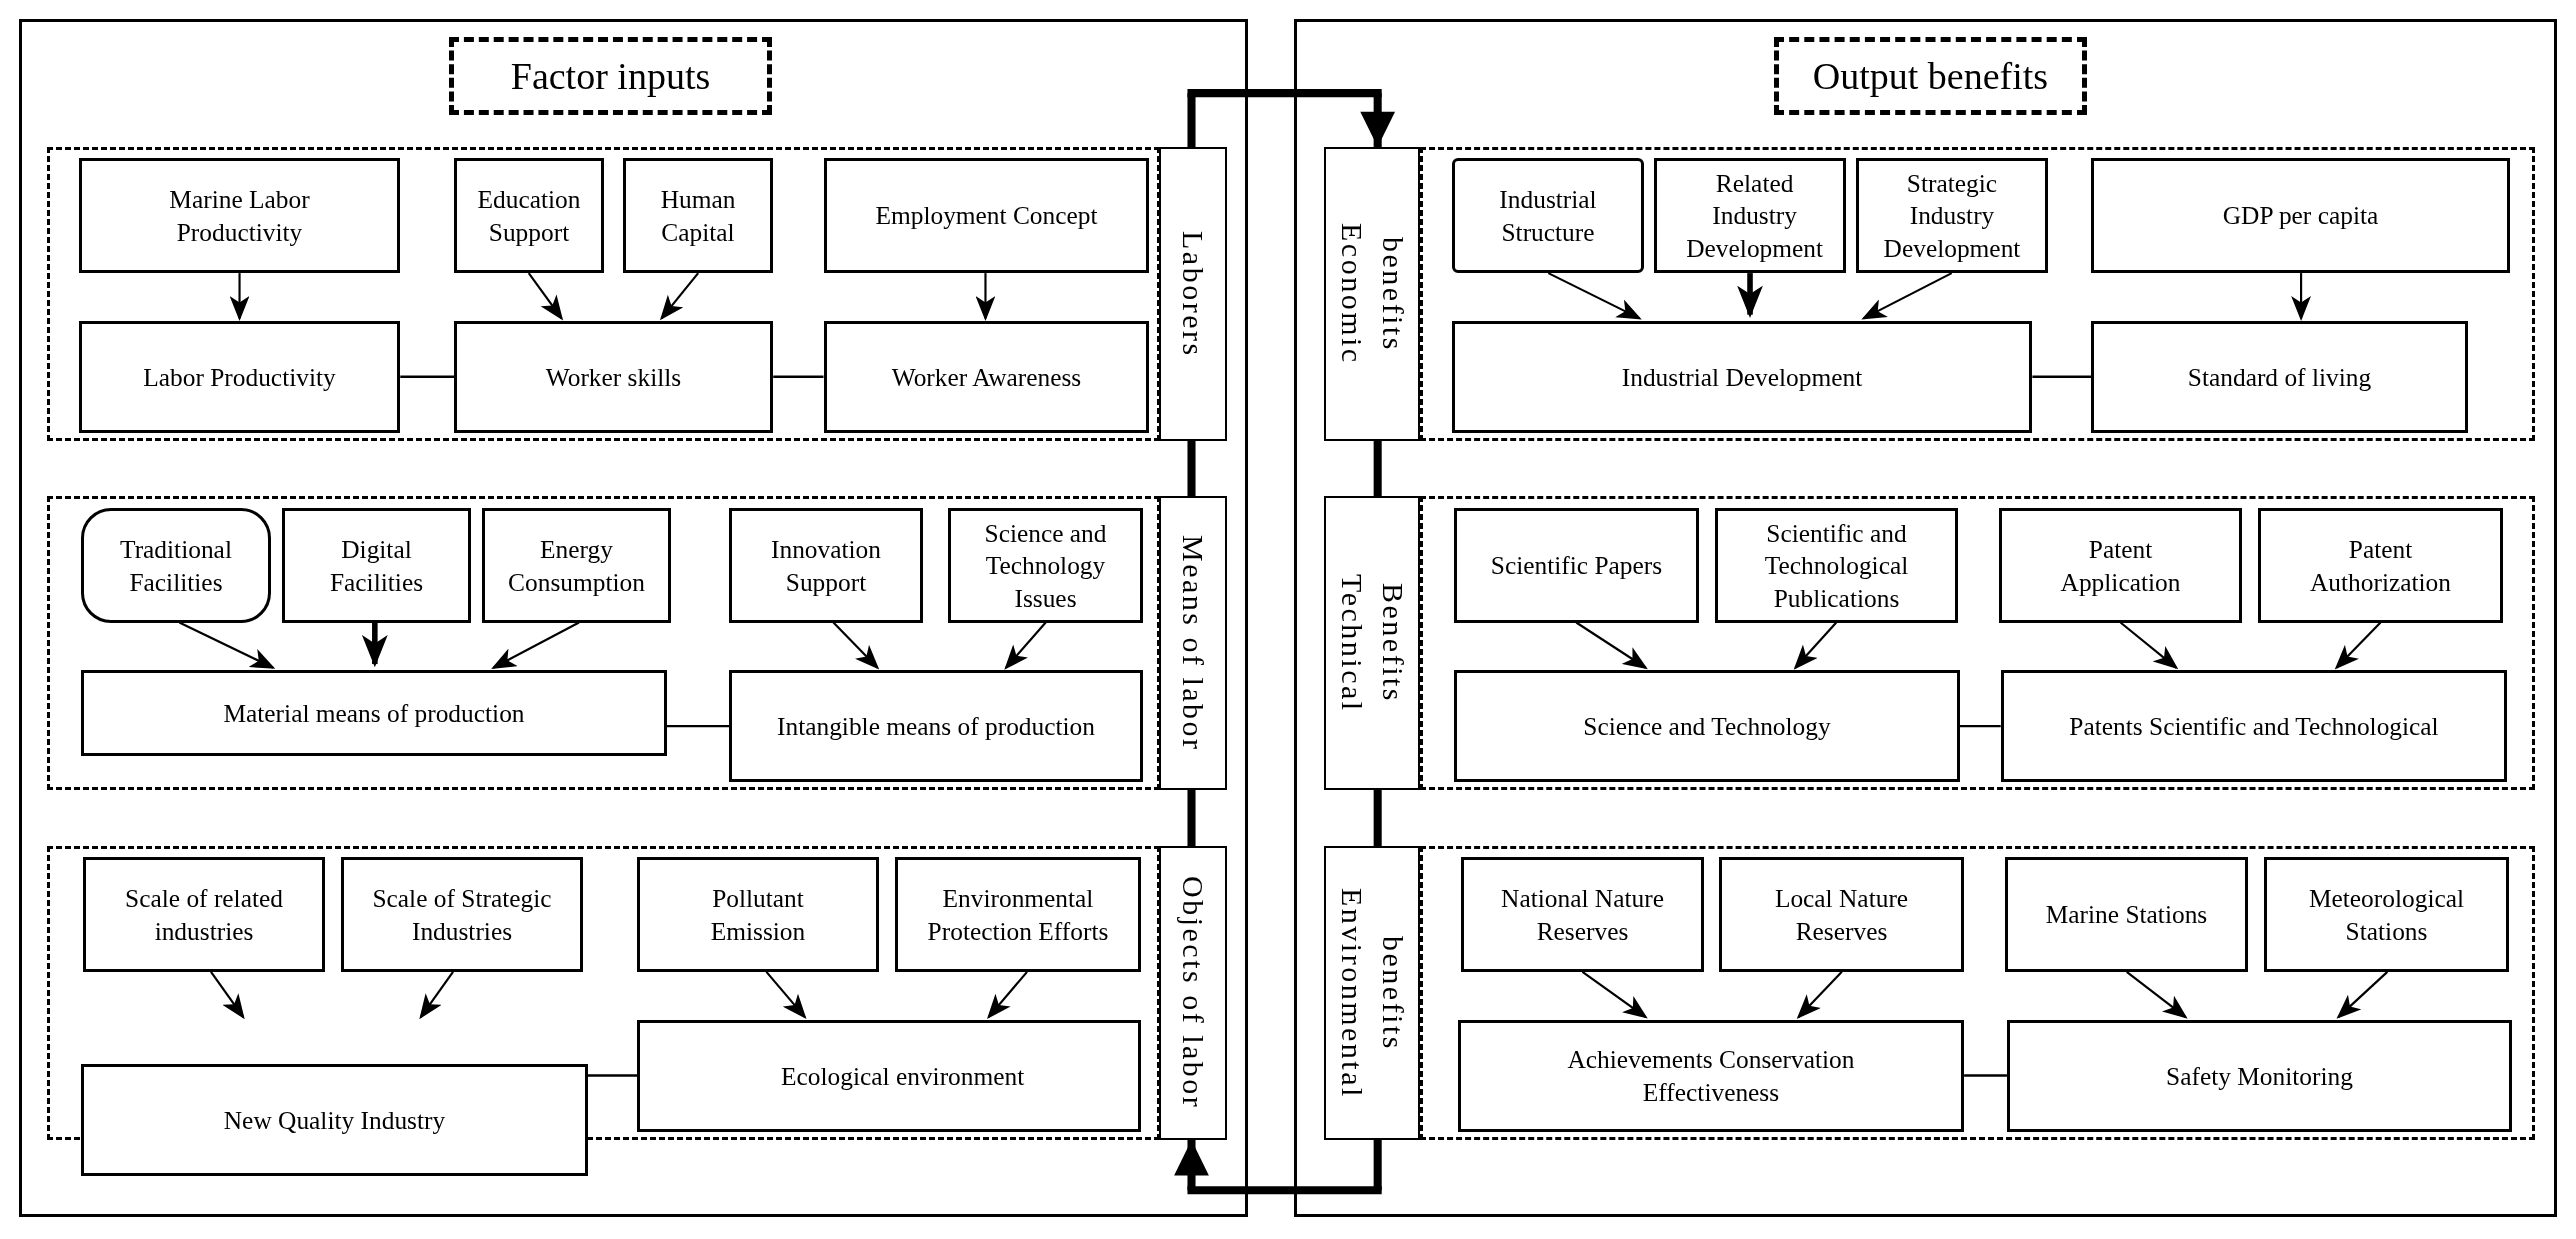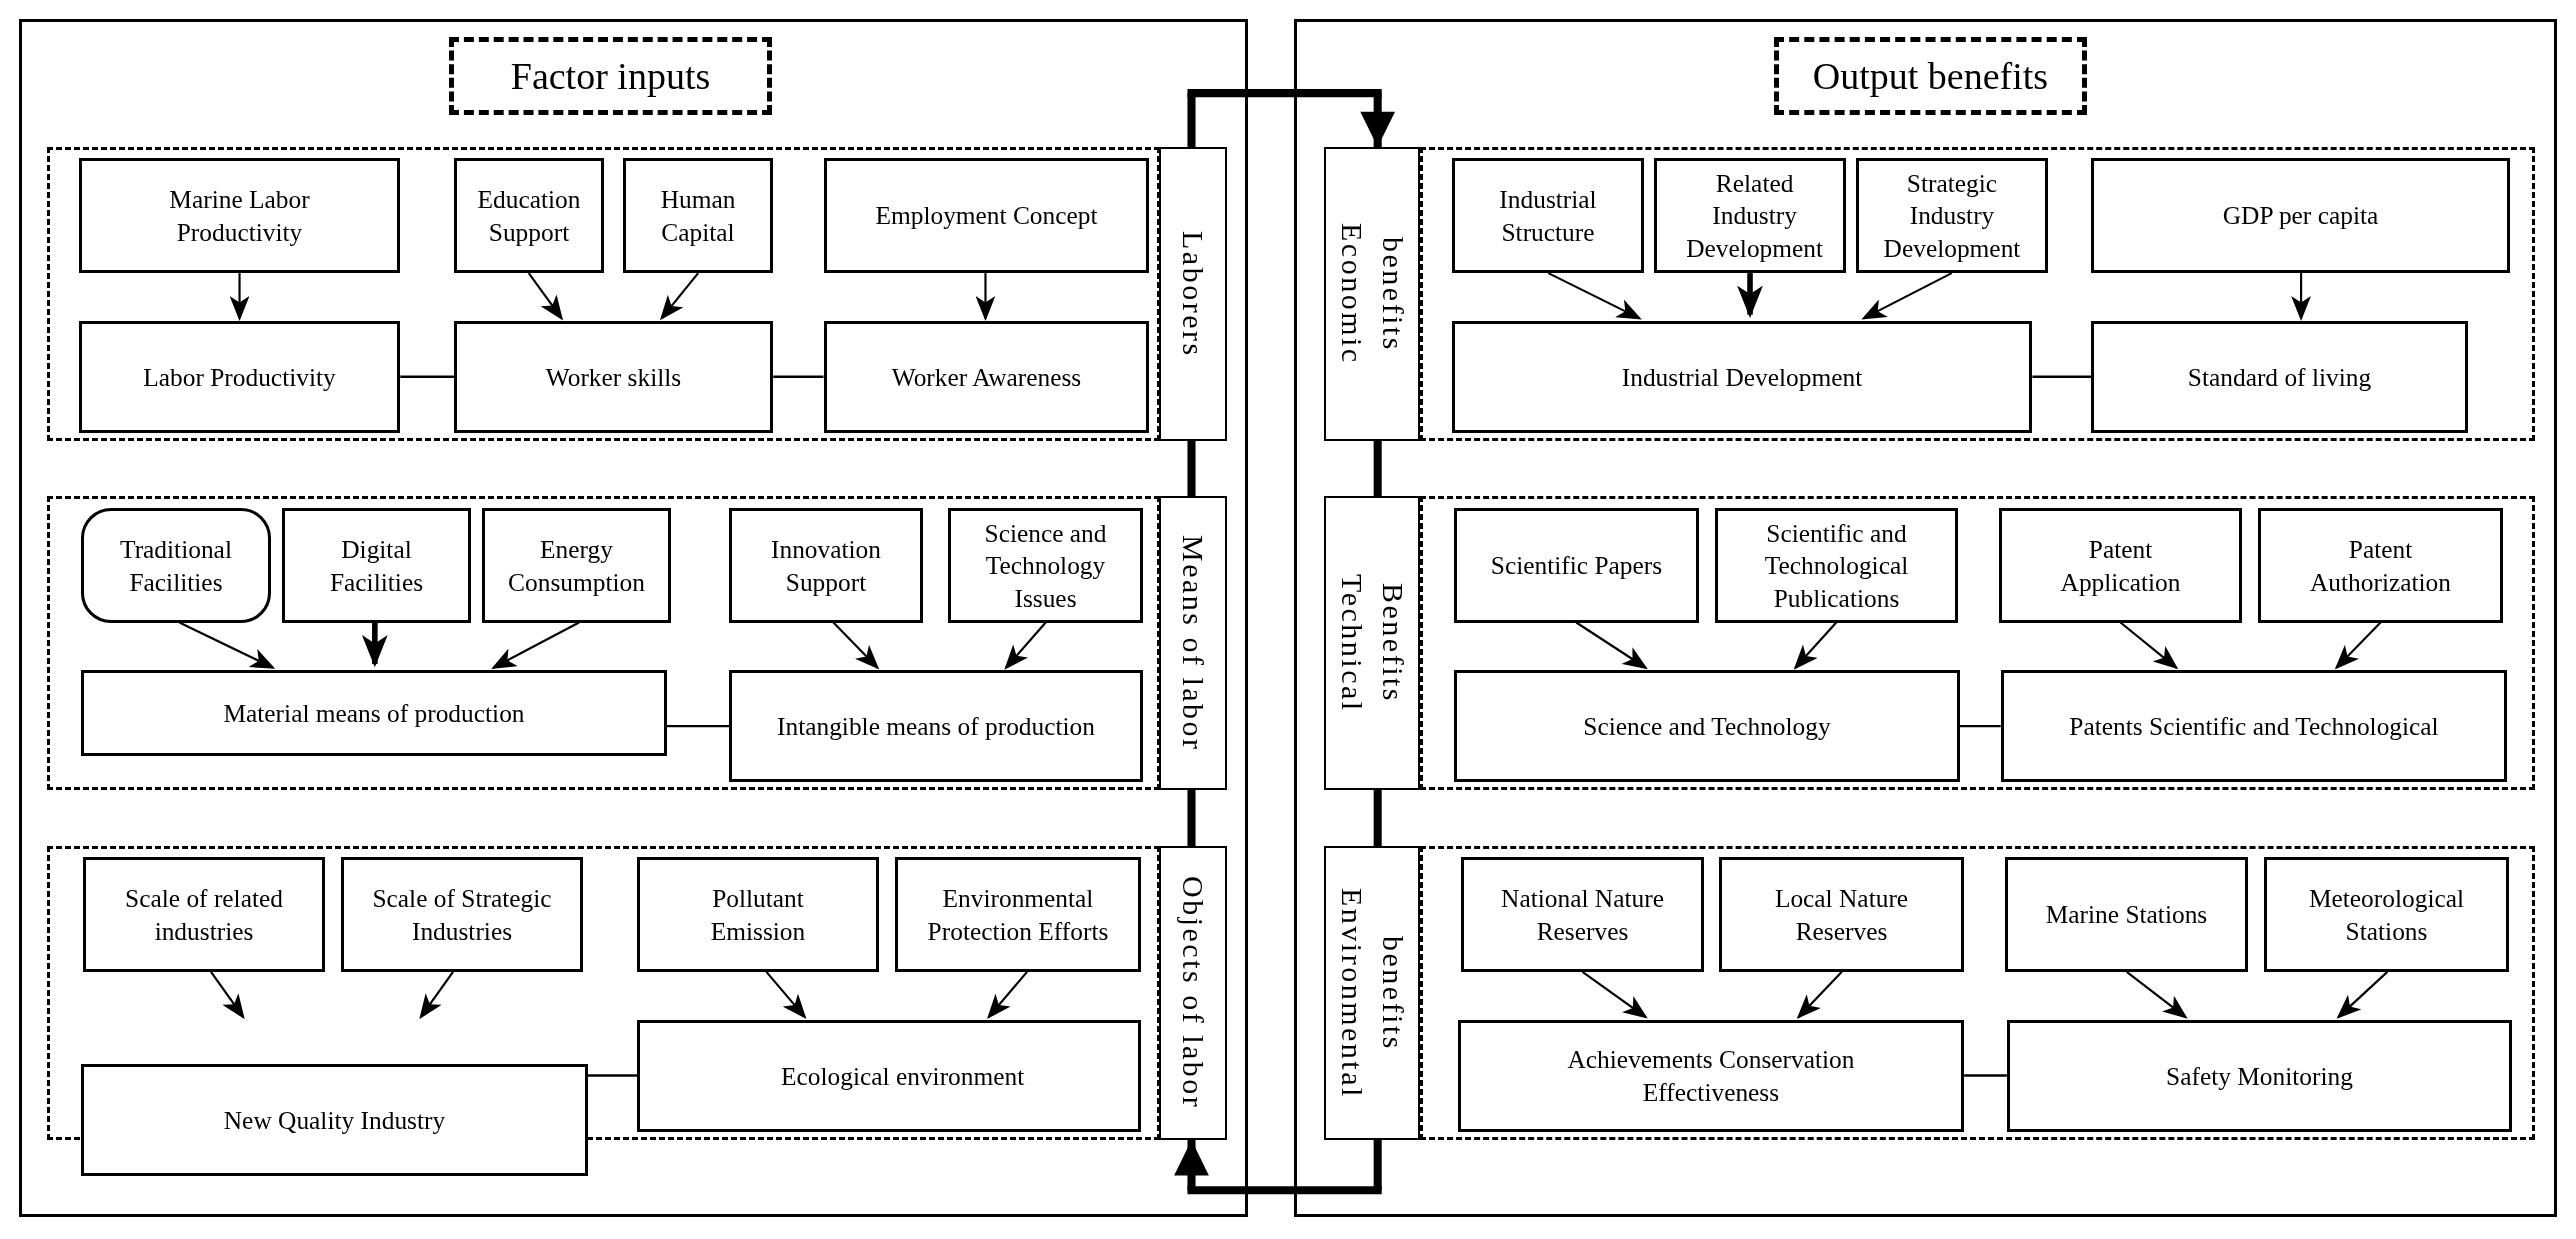--- a/index.html
+++ b/index.html
@@ -148,21 +148,21 @@
 industries</div>
 <div class="box" style="left:341px;top:857px;width:242px;height:115px;">Scale of Strategic
 Industries</div>
 <div class="box" style="left:637px;top:857px;width:242px;height:115px;">Pollutant
 Emission</div>
 <div class="box" style="left:895px;top:857px;width:246px;height:115px;">Environmental
 Protection Efforts</div>
 <div class="box" style="left:81px;top:1020px;width:507px;height:112px;margin-top:44px;">New Quality Industry</div>
 <div class="box" style="left:637px;top:1020px;width:504px;height:112px;padding-left:36px;">Ecological environment</div>
 
-<div class="box" style="left:1452px;top:158px;width:192px;height:115px;">Industrial
+<div class="box" style="left:1452px;top:158px;width:192px;height:115px;border-radius:6px;">Industrial
 Structure</div>
 <div class="box" style="left:1654px;top:158px;width:192px;height:115px;padding-left:18px;">Related
 Industry
 Development</div>
 <div class="box" style="left:1856px;top:158px;width:192px;height:115px;">Strategic
 Industry
 Development</div>
 <div class="box" style="left:2091px;top:158px;width:419px;height:115px;">GDP per capita</div>
 <div class="box" style="left:1452px;top:321px;width:580px;height:112px;">Industrial Development</div>
 <div class="box" style="left:2091px;top:321px;width:377px;height:112px;">Standard of living</div>

